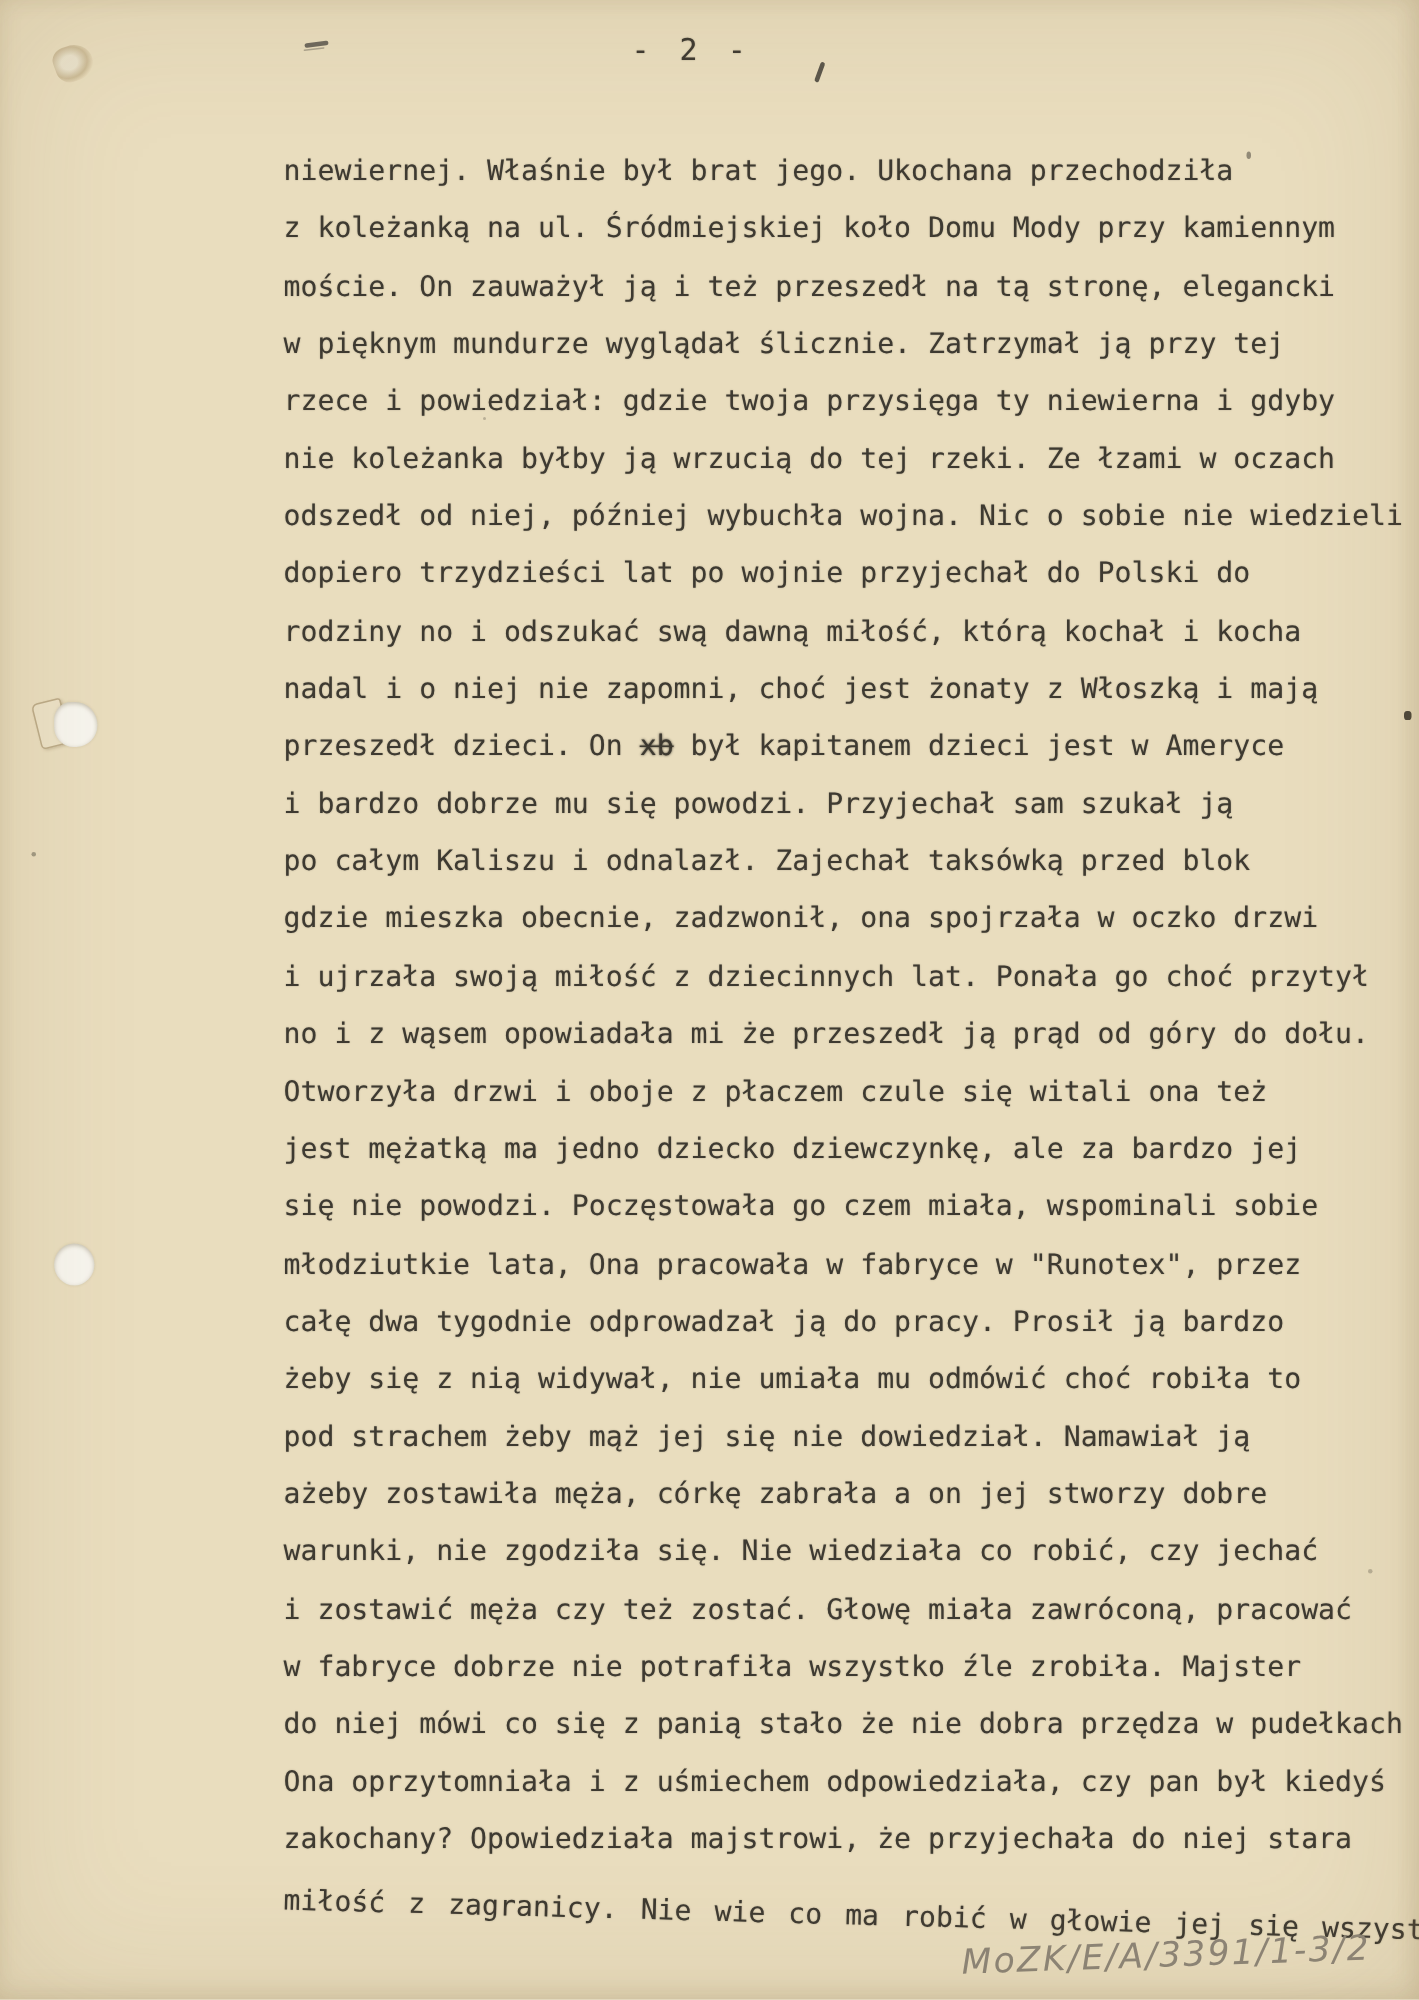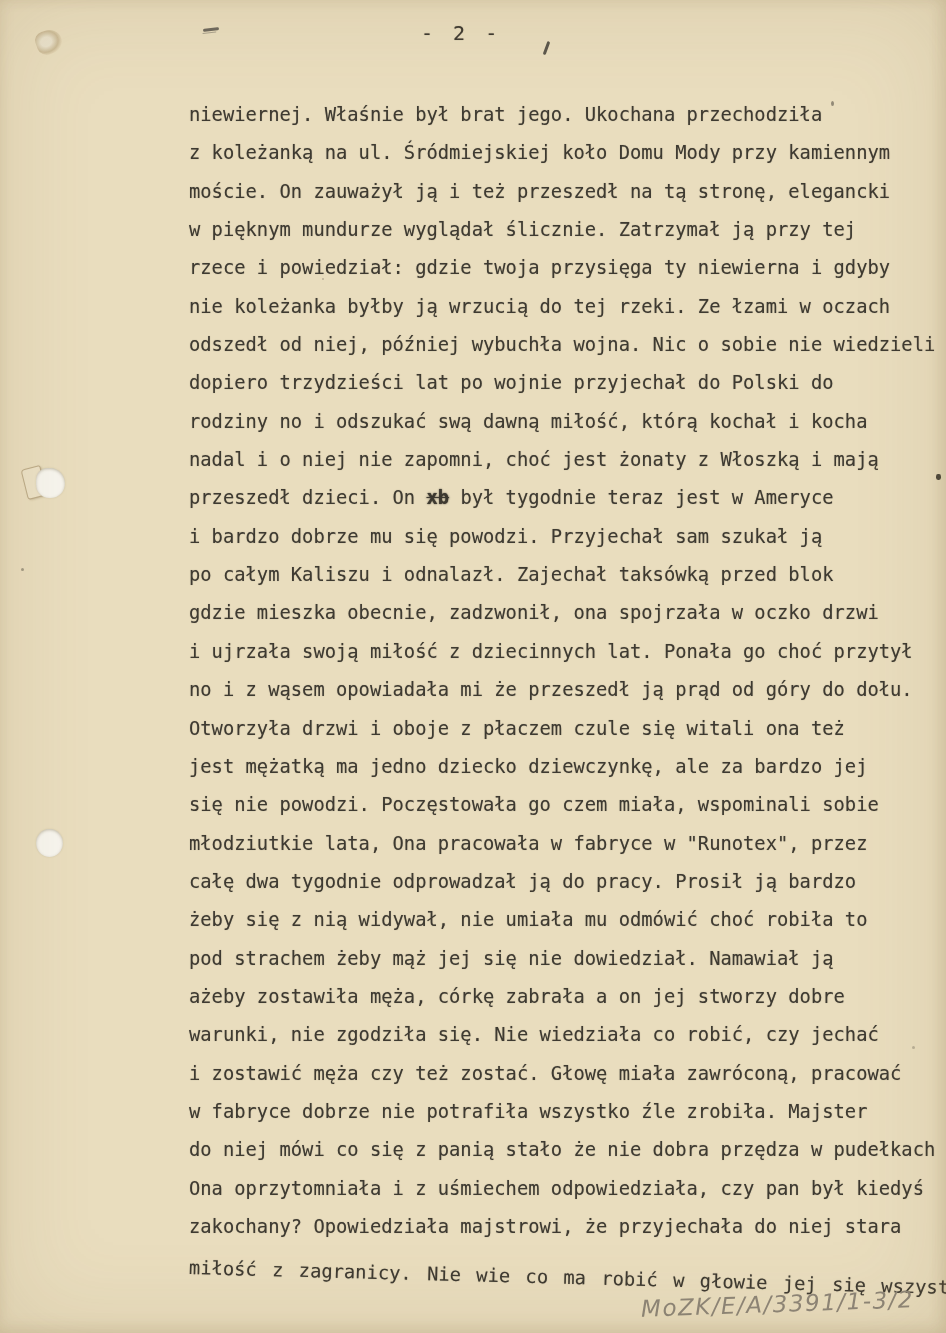--- a/index.html
+++ b/index.html
@@ -47,21 +47,21 @@
     white-space: nowrap;
   }
   .line { height: 38.35px; }
   .line.sloped {
     margin-top: 3px;
     transform: rotate(1.5deg);
     transform-origin: 0 50%;
     word-spacing: 4px;
   }
   .struck {
-    font-weight: bold;
+    font-weight: normal;
     text-decoration: line-through;
     text-shadow: 0 0 1.6px rgba(40,37,30,0.9);
   }
   .annotation {
     position: absolute;
     top: 1291px; left: 641px;
     font-family: "DejaVu Sans", sans-serif;
     font-style: italic;
     font-size: 23px;
     letter-spacing: 1.5px;
@@ -129,21 +129,21 @@
       <div class="line">niewiernej. Właśnie był brat jego. Ukochana przechodziła</div>
       <div class="line">z koleżanką na ul. Śródmiejskiej koło Domu Mody przy kamiennym</div>
       <div class="line">moście. On zauważył ją i też przeszedł na tą stronę, elegancki</div>
       <div class="line">w pięknym mundurze wyglądał ślicznie. Zatrzymał ją przy tej</div>
       <div class="line">rzece i powiedział: gdzie twoja przysięga ty niewierna i gdyby</div>
       <div class="line">nie koleżanka byłby ją wrzucią do tej rzeki. Ze łzami w oczach</div>
       <div class="line">odszedł od niej, później wybuchła wojna. Nic o sobie nie wiedzieli</div>
       <div class="line">dopiero trzydzieści lat po wojnie przyjechał do Polski do</div>
       <div class="line">rodziny no i odszukać swą dawną miłość, którą kochał i kocha</div>
       <div class="line">nadal i o niej nie zapomni, choć jest żonaty z Włoszką i mają</div>
-      <div class="line"><span>przeszedł dzieci. On </span><span class="struck">xb</span><span> był tygodnie teraz jest w Ameryce</span></div>
+      <div class="line"><span>przeszedł dzieci. On </span><span class="struck">xb</span><span> był kapitanem dzieci jest w Ameryce</span></div>
       <div class="line">i bardzo dobrze mu się powodzi. Przyjechał sam szukał ją</div>
       <div class="line">po całym Kaliszu i odnalazł. Zajechał taksówką przed blok</div>
       <div class="line">gdzie mieszka obecnie, zadzwonił, ona spojrzała w oczko drzwi</div>
       <div class="line">i ujrzała swoją miłość z dziecinnych lat. Ponała go choć przytył</div>
       <div class="line">no i z wąsem opowiadała mi że przeszedł ją prąd od góry do dołu.</div>
       <div class="line">Otworzyła drzwi i oboje z płaczem czule się witali ona też</div>
       <div class="line">jest mężatką ma jedno dziecko dziewczynkę, ale za bardzo jej</div>
       <div class="line">się nie powodzi. Poczęstowała go czem miała, wspominali sobie</div>
       <div class="line">młodziutkie lata, Ona pracowała w fabryce w "Runotex", przez</div>
       <div class="line">całę dwa tygodnie odprowadzał ją do pracy. Prosił ją bardzo</div>

